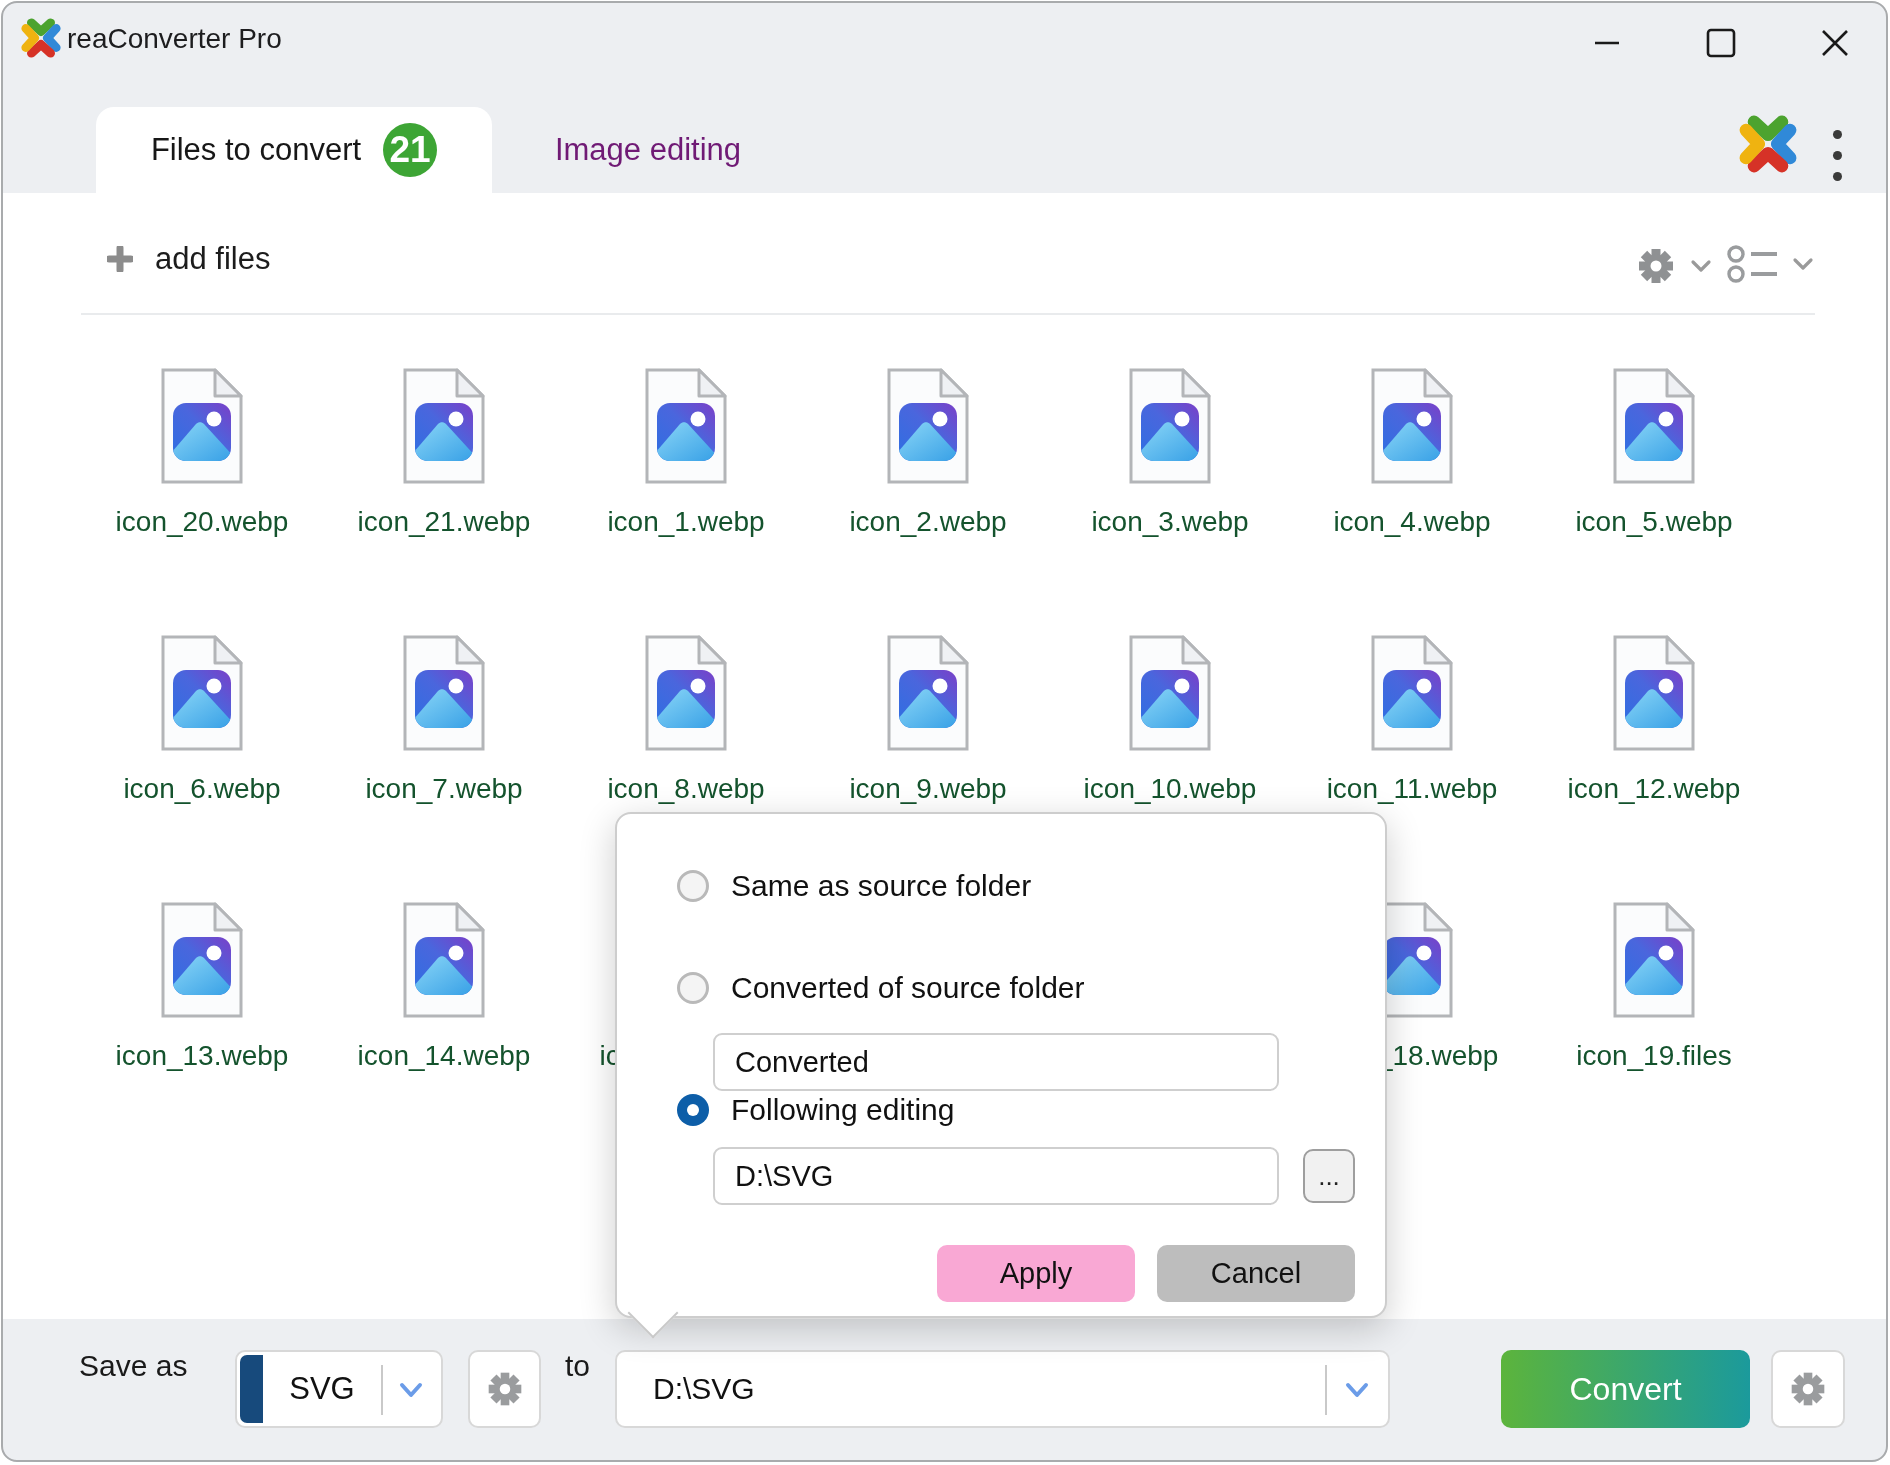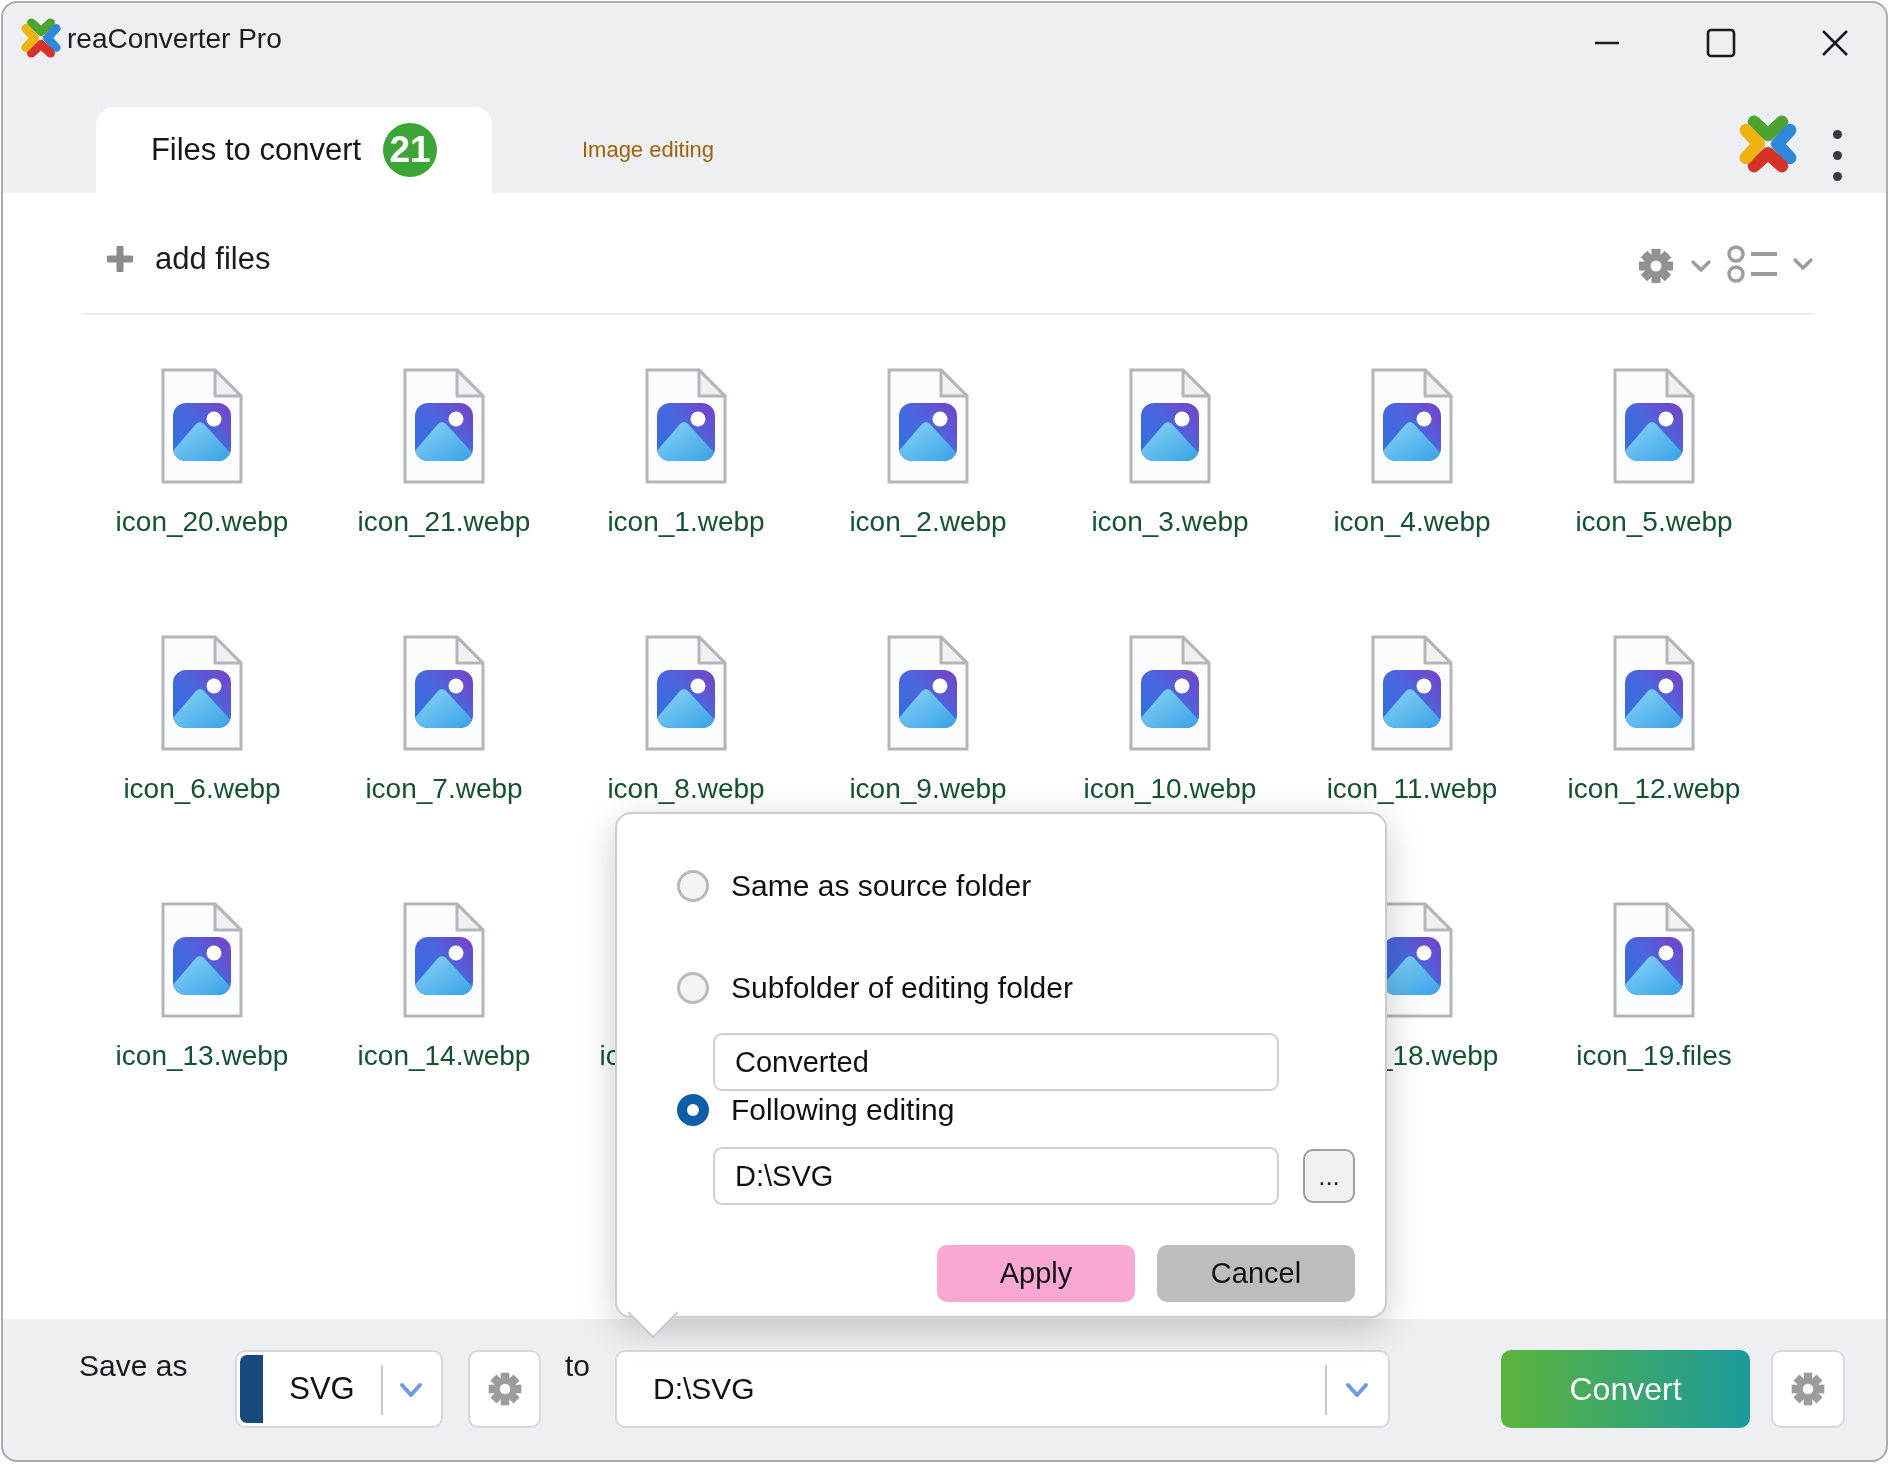--- a/index.html
+++ b/index.html
@@ -24,21 +24,21 @@
   }
   .tab-active .lbl { font-size:31px; color:#171717; }
   .badge {
     width:54px; height:54px; border-radius:50%; background:#3da535;
     color:#fff; font-size:37px; font-weight:bold;
     display:flex; align-items:center; justify-content:center;
   }
   .tab-inactive {
     position:absolute; left:510px; top:104px; width:270px; height:86px;
     display:flex; align-items:center; justify-content:center;
-    font-size:22px; color:#a16207;
+    font-size:31px; color:#701a75;
   }
   .hdr-logo { position:absolute; left:1736px; top:112px; }
   .dots-menu { position:absolute; left:1822px; top:116px; width:24px; height:72px;
     display:flex; flex-direction:column; align-items:center; justify-content:center; gap:12px; }
   .dots-menu span { width:9px; height:9px; border-radius:50%; background:#3a3a3a; }
   
   .content { position:absolute; left:0; top:190px; width:100%; height:1126px; background:#ffffff; }
   .add-files { position:absolute; left:104px; top:238px; display:flex; align-items:center; gap:22px; cursor:default; }
   .add-files .txt { font-size:31px; color:#1c1c1c; }
   .tool-right { position:absolute; top:238px; display:flex; align-items:center; }
@@ -384,21 +384,21 @@
   </div>
 </div>
 
   <div class="popup">
     <div class="radio-row" style="top:52px">
       <span class="radio" id="radio-0"></span>
       <span class="radio-lbl">Same as source folder</span>
     </div>
     <div class="radio-row" style="top:154px">
       <span class="radio" id="radio-1"></span>
-      <span class="radio-lbl">Subfolder of editing folder</span>
+      <span class="radio-lbl">Converted of source folder</span>
     </div>
     <input class="pop-input" style="top: 219px;" value="Converted">
     <div class="radio-row" style="top:276px">
       <span class="radio sel" id="radio-2"></span>
       <span class="radio-lbl">Following editing</span>
     </div>
     <input class="pop-input" style="top: 333px;" value="D:\SVG">
     <div class="browse-btn" style="top:335px">
       <span>...</span>
     </div>

